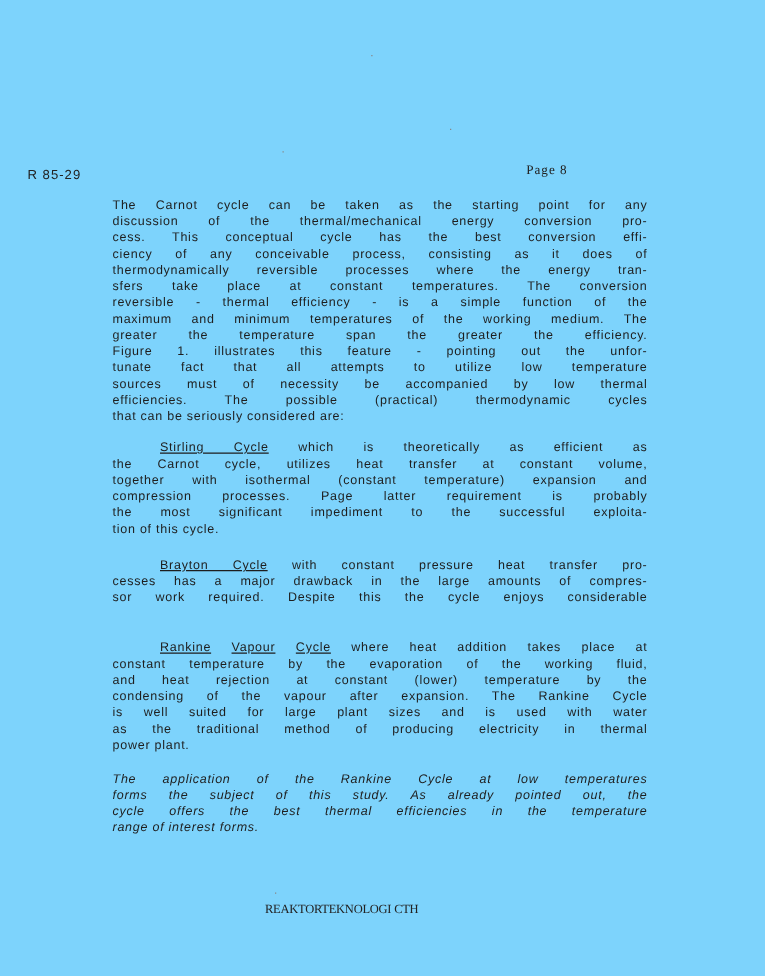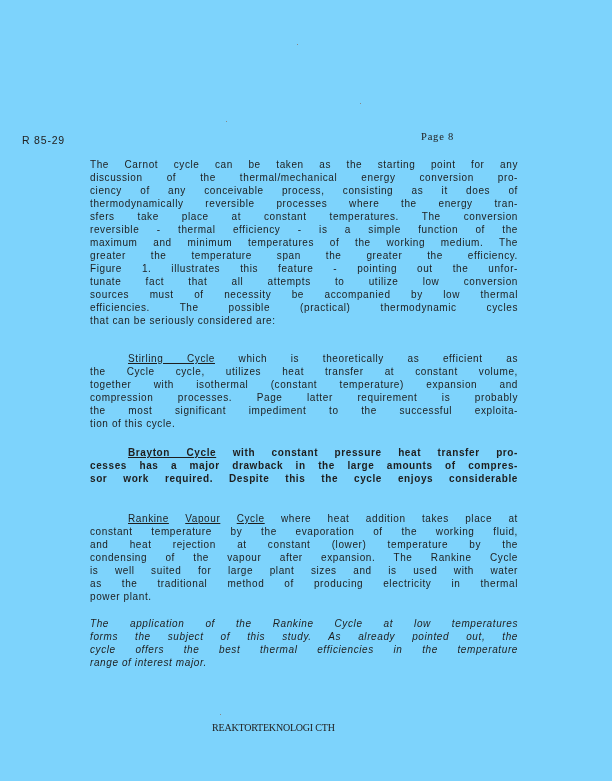--- a/index.html
+++ b/index.html
@@ -87,63 +87,64 @@
 <body>
 
 <div class="page">
 
   <div class="header-left">R 85-29</div>
   <div class="header-right">Page 8</div>
 
   <div class="para" style="top:158px;">
     <span class="line">The Carnot cycle can be taken as the starting point for any</span>
     <span class="line">discussion of the thermal/mechanical energy conversion pro-</span>
+    <span class="line">cess. This conceptual cycle has the best conversion effi-</span>
     <span class="line">ciency of any conceivable process, consisting as it does of</span>
     <span class="line">thermodynamically reversible processes where the energy tran-</span>
     <span class="line">sfers take place at constant temperatures. The conversion</span>
     <span class="line">reversible - thermal efficiency - is a simple function of the</span>
     <span class="line">maximum and minimum temperatures of the working medium. The</span>
     <span class="line">greater the temperature span the greater the efficiency.</span>
     <span class="line">Figure 1. illustrates this feature - pointing out the unfor-</span>
-    <span class="line">tunate fact that all attempts to utilize low conversion</span>
+    <span class="line">tunate fact that all attempts to utilize low temperature</span>
     <span class="line">sources must of necessity be accompanied by low thermal</span>
     <span class="line">efficiencies. The possible (practical) thermodynamic cycles</span>
     <span class="line last">that can be seriously considered are:</span>
   </div>
 
   <div class="para" style="top:352px;">
     <span class="line"><span class="indent"></span><span class="u">Stirling Cycle</span> <span>which is theoretically as efficient as</span></span>
-    <span class="line">the Cycle cycle, utilizes heat transfer at constant volume,</span>
+    <span class="line">the Carnot cycle, utilizes heat transfer at constant volume,</span>
     <span class="line">together with isothermal (constant temperature) expansion and</span>
     <span class="line">compression processes. Page latter requirement is probably</span>
     <span class="line">the most significant impediment to the successful exploita-</span>
     <span class="line last">tion of this cycle.</span>
   </div>
 
-  <div class="para" style="top:446px;font-weight:bold;">
+  <div class="para" style="top:446px;">
     <span class="line"><span class="indent"></span><span class="u">Brayton Cycle</span> <span>with constant pressure heat transfer pro-</span></span>
     <span class="line">cesses has a major drawback in the large amounts of compres-</span>
     <span class="line">sor work required. Despite this the cycle enjoys considerable</span>
   </div>
 
   <div class="para" style="top:512px;">
     <span class="line"><span class="indent"></span><span class="u">Rankine</span> <span class="u">Vapour</span> <span class="u">Cycle</span> <span>where heat addition takes place at</span></span>
     <span class="line">constant temperature by the evaporation of the working fluid,</span>
     <span class="line">and heat rejection at constant (lower) temperature by the</span>
     <span class="line">condensing of the vapour after expansion. The Rankine Cycle</span>
     <span class="line">is well suited for large plant sizes and is used with water</span>
     <span class="line">as the traditional method of producing electricity in thermal</span>
     <span class="line last">power plant.</span>
   </div>
 
   <div class="para" style="top:617px;font-style:italic;">
     <span class="line">The application of the Rankine Cycle at low temperatures</span>
     <span class="line">forms the subject of this study. As already pointed out, the</span>
     <span class="line">cycle offers the best thermal efficiencies in the temperature</span>
-    <span class="line last">range of interest major.</span>
+    <span class="line last">range of interest forms.</span>
   </div>
 
   <div class="footer">REAKTORTEKNOLOGI CTH</div>
 
   <span class="speck" style="left:297px;top:44px;"></span>
   <span class="speck" style="left:360px;top:103px;"></span>
   <span class="speck" style="left:226px;top:121px;"></span>
   <span class="speck" style="left:476px;top:360px;"></span>
   <span class="speck" style="left:220px;top:714px;"></span>
 </div>

